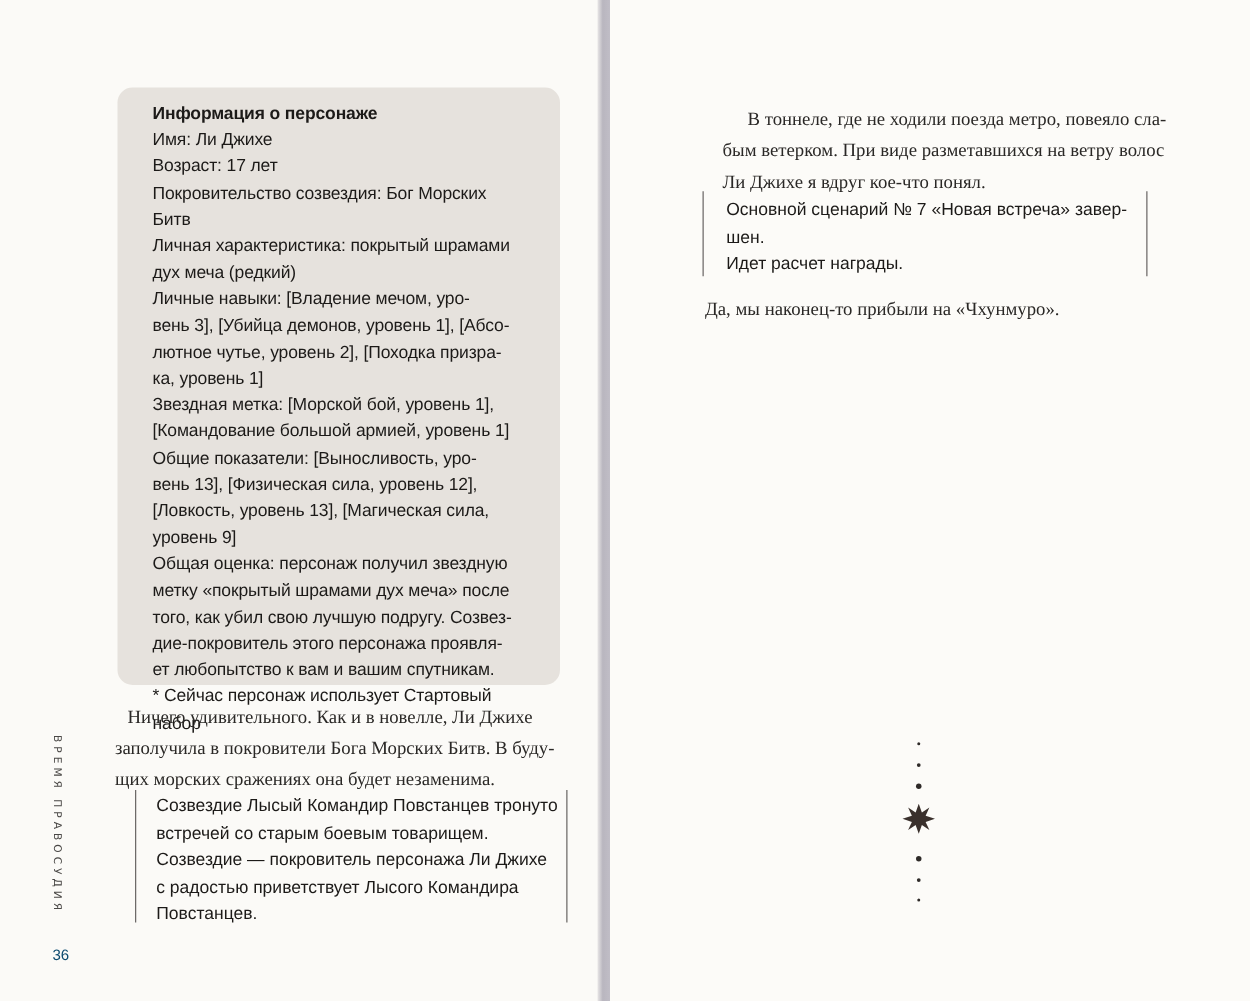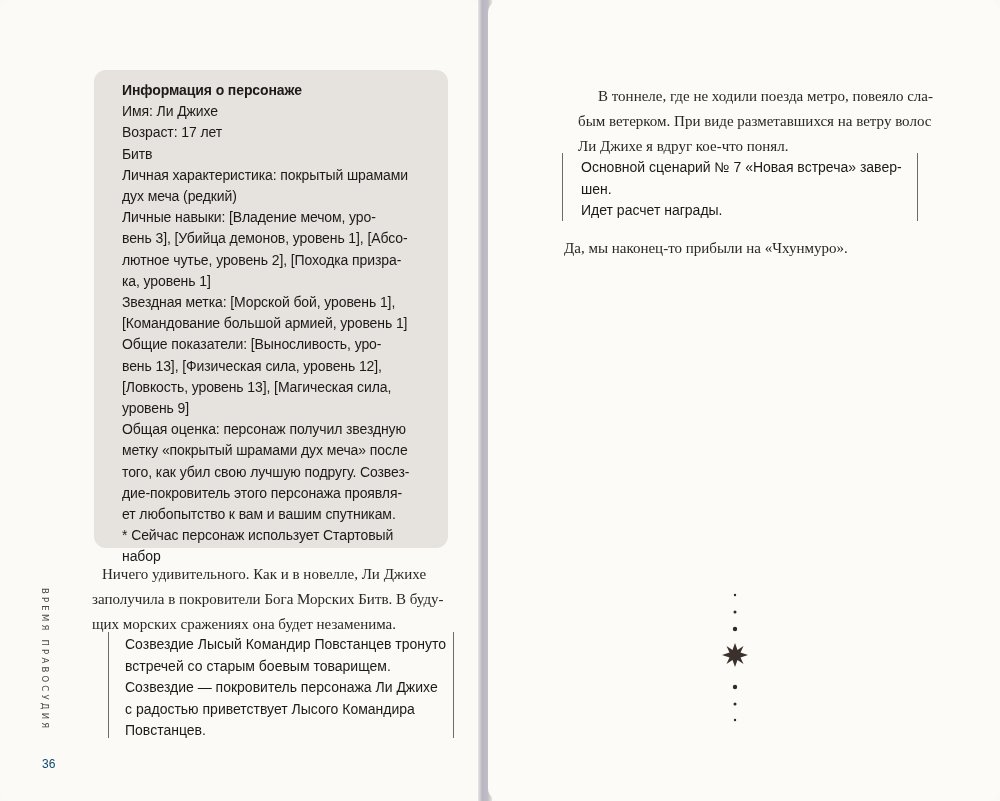--- a/index.html
+++ b/index.html
@@ -1,21 +1,21 @@
 <!DOCTYPE html>
 <html><head>
 <meta charset="utf-8">
 <style>
   html, body { margin: 0; padding: 0; }
   body {
     width: 1000px; height: 801px; overflow: hidden; position: relative;
     background: #fbf9f6;
     font-family: "DejaVu Sans", sans-serif;
   }
-  .page { position: absolute; top: 0; height: 801px; border-radius: 13px; }
+  .page { position: absolute; top: 0; height: 801px; }
   .page-left { left: 0; width: 480px; background: #fbfaf7; }
   .page-right { left: 488px; width: 512px; background: #fcfbf8; }
   .spine {
     position: absolute; left: 478px; top: 0; width: 14px; height: 801px;
     background: linear-gradient(to right, #e8e6e6 0%, #b9b6bf 30%, #c0bdc6 70%, #e6e3e2 100%);
   }
   .info-box {
     position: absolute; left: 94px; top: 70px; width: 354px; height: 478px;
     background: #e6e2dd; border-radius: 12px;
     box-sizing: border-box; padding: 10px 14px 0 28px;
@@ -51,20 +51,21 @@
 </style>
 </head>
 <body>
 
 <div class="page page-left">
   <div class="info-box">
     <div class="info-line info-title">Информация о персонаже</div>
     <div id="info-lines">
         <div class="info-line">Имя: Ли Джихе</div>
         <div class="info-line">Возраст: 17 лет</div>
+        <div class="info-line">Покровительство созвездия: Бог Морских</div>
         <div class="info-line">Битв</div>
         <div class="info-line">Личная характеристика: покрытый шрамами</div>
         <div class="info-line">дух меча (редкий)</div>
         <div class="info-line">Личные навыки: [Владение мечом, уро-</div>
         <div class="info-line">вень 3], [Убийца демонов, уровень 1], [Абсо-</div>
         <div class="info-line">лютное чутье, уровень 2], [Походка призра-</div>
         <div class="info-line">ка, уровень 1]</div>
         <div class="info-line">Звездная метка: [Морской бой, уровень 1],</div>
         <div class="info-line">[Командование большой армией, уровень 1]</div>
         <div class="info-line">Общие показатели: [Выносливость, уро-</div>

